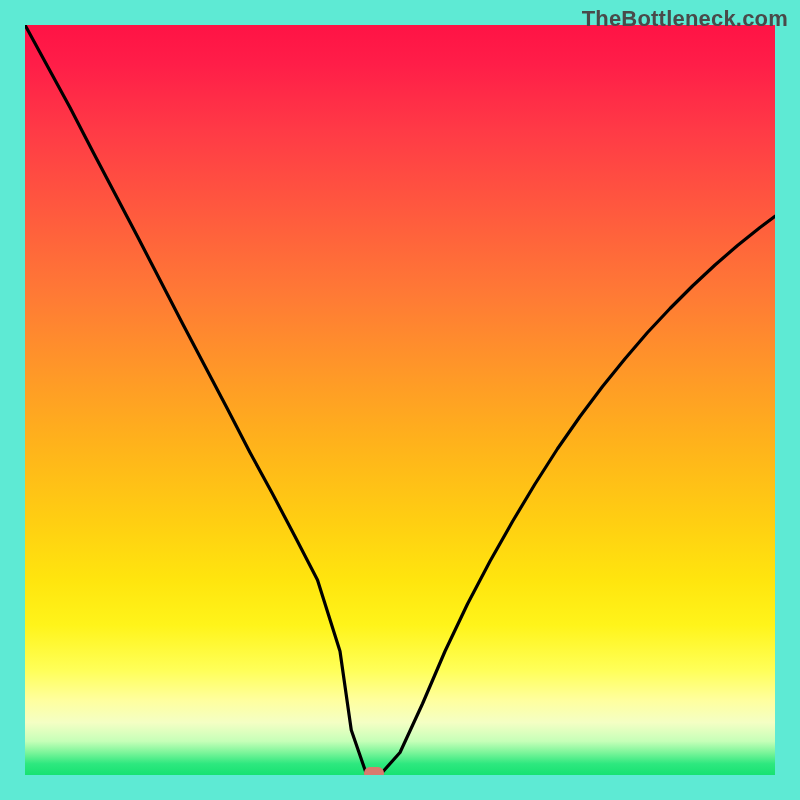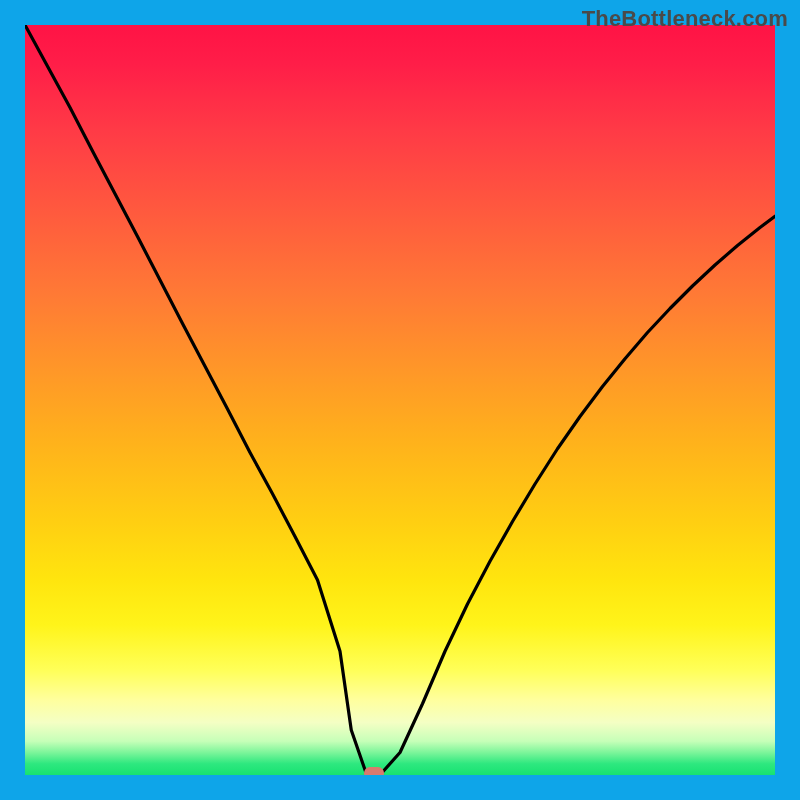--- a/index.html
+++ b/index.html
@@ -8,21 +8,21 @@
     width: 800px;
     height: 800px;
     background: #000;
     overflow: hidden;
     font-family: Arial, Helvetica, sans-serif;
   }
   .frame {
     position: relative;
     width: 800px;
     height: 800px;
-    background: #0ea5e9;
+    background: #5eead4;
   }
   .watermark {
     position: absolute;
     top: 6px;
     right: 12px;
     color: #4a4a4a;
     font-size: 22px;
     font-weight: 600;
     letter-spacing: 0.2px;
     z-index: 6;

